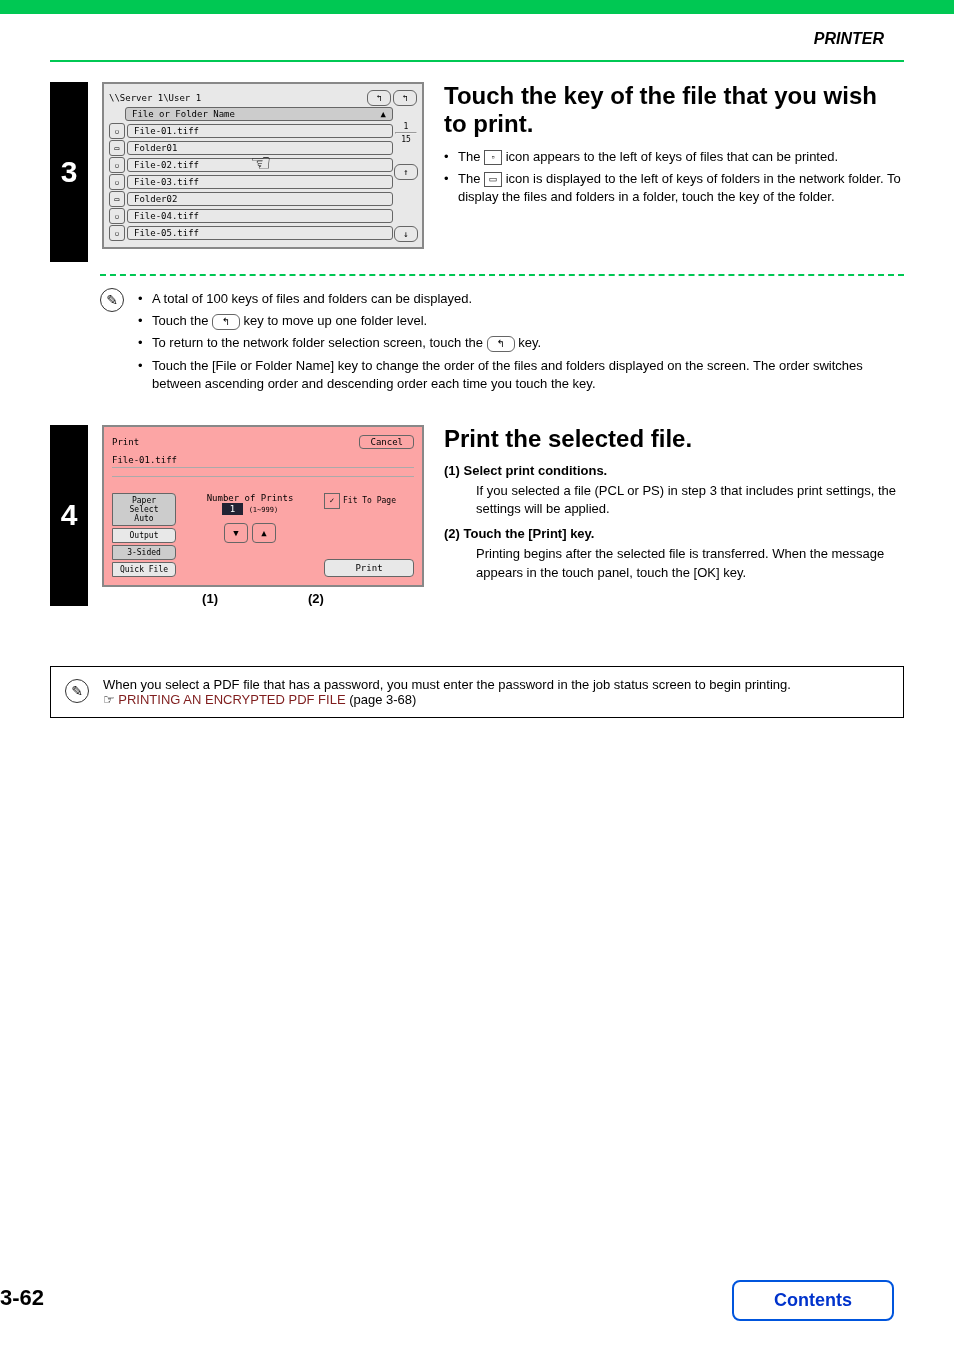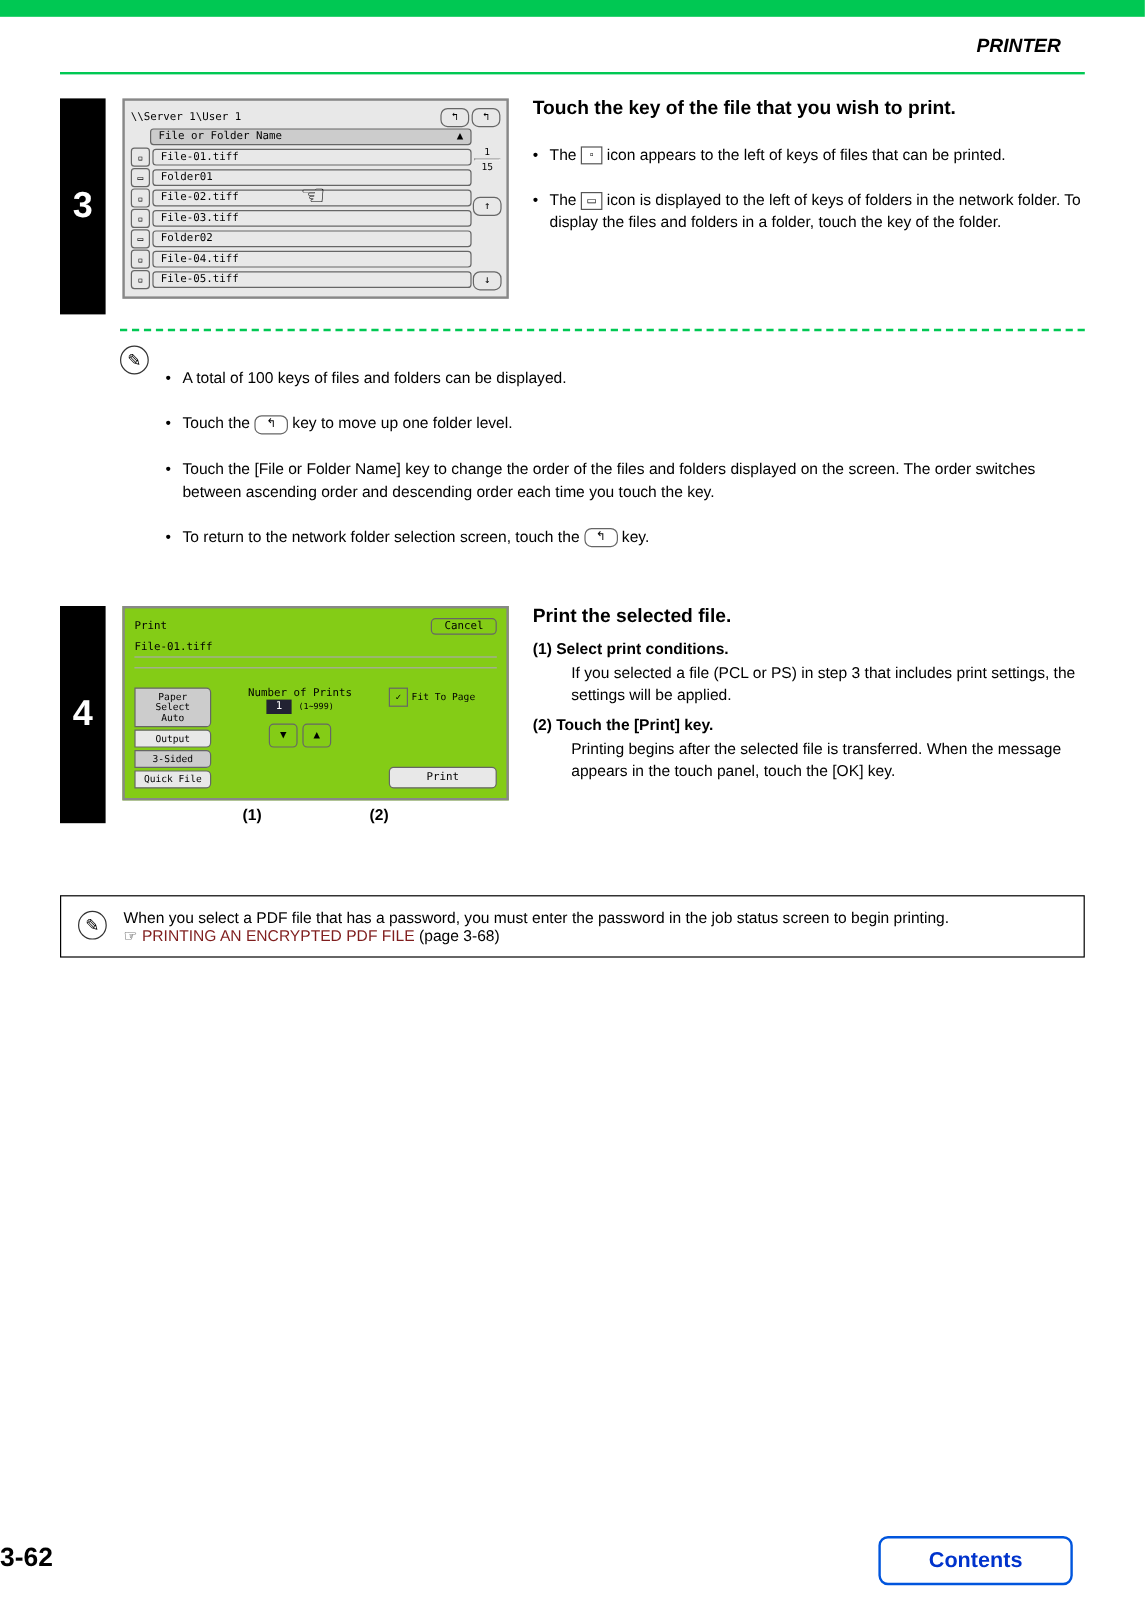--- a/index.html
+++ b/index.html
@@ -19,36 +19,36 @@
 .icon-btn{width:22px;height:14px;border:1px solid #666;border-radius:6px;display:inline-flex;align-items:center;justify-content:center;background:#e8e8e8}
 .sort-header{background:#ccc;border:1px solid #666;flex:1;padding:1px 6px;display:flex;justify-content:space-between;border-radius:3px}
 .file-row{display:flex;align-items:center;gap:2px;margin:1px 0}
 .file-type{width:14px;height:14px;border:1px solid #666;border-radius:3px;display:inline-flex;align-items:center;justify-content:center;background:#e8e8e8;font-size:8px}
 .file-name{flex:1;border:1px solid #666;border-radius:3px;padding:1px 6px;background:#e8e8e8}
 .page-ind{width:22px;font-size:8px;text-align:center}
 .scroll-col{width:22px;display:flex;flex-direction:column;justify-content:space-between;align-items:center}
 .main-list{display:flex;gap:2px}
 .list-left{flex:1}
 .text-col{flex:1}
-.step-title{font-size:16px;font-weight:bold;margin:0 0 10px 0}
+.step-title{font-size:24px;font-weight:bold;margin:0 0 10px 0}
 .bullet-list{margin:0;padding:0;list-style:none}
-.bullet-list li{position:relative;padding-left:14px;margin:20px 0;line-height:1.4}
+.bullet-list li{position:relative;padding-left:14px;margin:4px 0;line-height:1.4}
 .bullet-list li:before{content:"•";position:absolute;left:0}
 .inline-icon{display:inline-flex;width:16px;height:13px;border:1px solid #555;vertical-align:middle;align-items:center;justify-content:center;font-size:9px}
 .dash-rule{border-top:2px dashed #00c853;margin:12px 50px 10px 100px}
 .notes-block{display:flex;margin:0 50px;padding-left:50px}
 .pencil-icon{width:22px;height:22px;border:1.5px solid #333;border-radius:50%;display:inline-flex;align-items:center;justify-content:center;font-size:14px;flex-shrink:0;margin-right:14px;margin-top:2px}
 .key-icon{display:inline-flex;width:26px;height:14px;border:1px solid #666;border-radius:6px;vertical-align:middle;align-items:center;justify-content:center;font-size:10px}
 .sub-title{font-weight:bold;margin:6px 0 4px 0}
 .sub-text{margin:0 0 8px 32px;line-height:1.4}
 .enc-note{border:1.5px solid #000;margin:60px 50px 0 50px;padding:10px 14px;display:flex;align-items:flex-start}
 .enc-note .link{color:#7f1d1d}
 .footer{position:absolute;bottom:40px;left:0;right:0;text-align:left;font-size:22px;font-weight:bold}
 .contents-btn{position:absolute;bottom:30px;right:60px;border:2px solid #0055dd;border-radius:8px;padding:8px 40px;color:#0033cc;font-size:18px;font-weight:bold;background:#fff}
-.print-panel{border:2px solid #888;background:#84cc16;width:322px;box-sizing:border-box;padding:8px;font-family:monospace;font-size:9px}
+.print-panel{border:2px solid #888;background:#fca5a5;width:322px;box-sizing:border-box;padding:8px;font-family:monospace;font-size:9px}
 .pp-header{display:flex;justify-content:space-between;align-items:center;margin-bottom:4px}
 .pp-cancel{border:1px solid #666;border-radius:4px;padding:1px 10px;font-size:9px}
 .pp-file{border-bottom:1px solid #aaa;padding:2px 0;margin-bottom:8px}
 .pp-body{display:flex;gap:8px;border-top:1px solid #aaa;padding-top:16px}
 .pp-left{width:64px;display:flex;flex-direction:column;gap:2px}
 .pp-tab{border:1px solid #666;border-radius:0 4px 4px 0;padding:2px 3px;font-size:8px;background:#e8e8e8;text-align:center}
 .pp-tab.dark{background:#ccc}
 .pp-mid{flex:1}
 .pp-num{text-align:center;margin-bottom:0}
 .pp-val{background:#223;color:#fff;padding:1px 8px;display:inline-block}
@@ -141,22 +141,22 @@
     </div>
   </div>
 
   <div class="dash-rule"></div>
 
   <div class="notes-block">
     <span class="pencil-icon">✎</span>
     <ul class="bullet-list" style="flex:1">
       <li>A total of 100 keys of files and folders can be displayed.</li>
       <li><span>Touch the </span><span class="key-icon">↰</span><span> key to move up one folder level.</span></li>
+      <li><span>To return to the network folder selection screen, touch the </span><span class="key-icon">↰</span><span> key.</span></li>
       <li>Touch the [File or Folder Name] key to change the order of the files and folders displayed on the screen. The order switches between ascending order and descending order each time you touch the key.</li>
-      <li><span>To return to the network folder selection screen, touch the </span><span class="key-icon">↰</span><span> key.</span></li>
     </ul>
   </div>
 
   <div class="step step4" style="margin-top:28px">
     <div class="step-num-col">4</div>
     <div class="step-body">
       <div>
         <div class="print-panel">
           <div class="pp-header">
             <span>Print</span>

